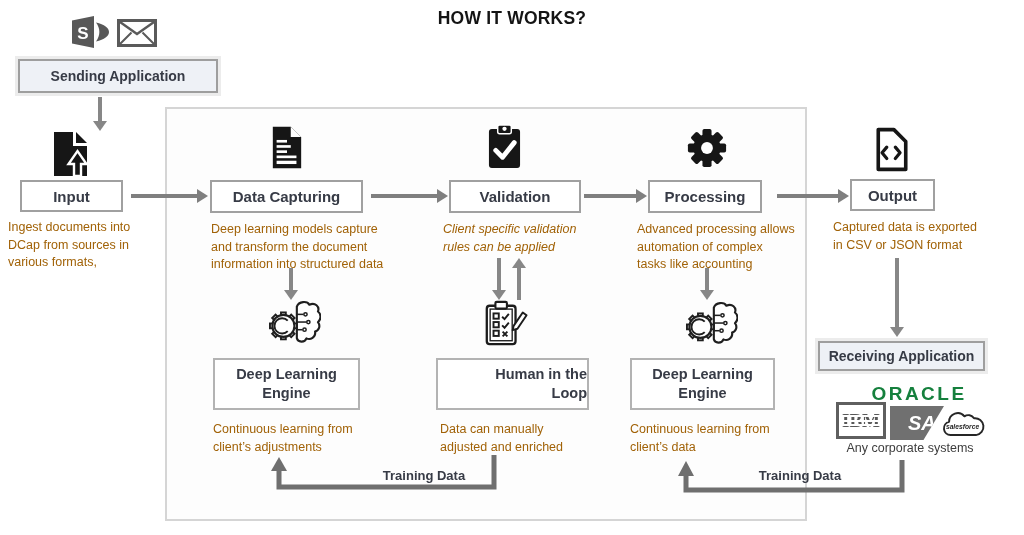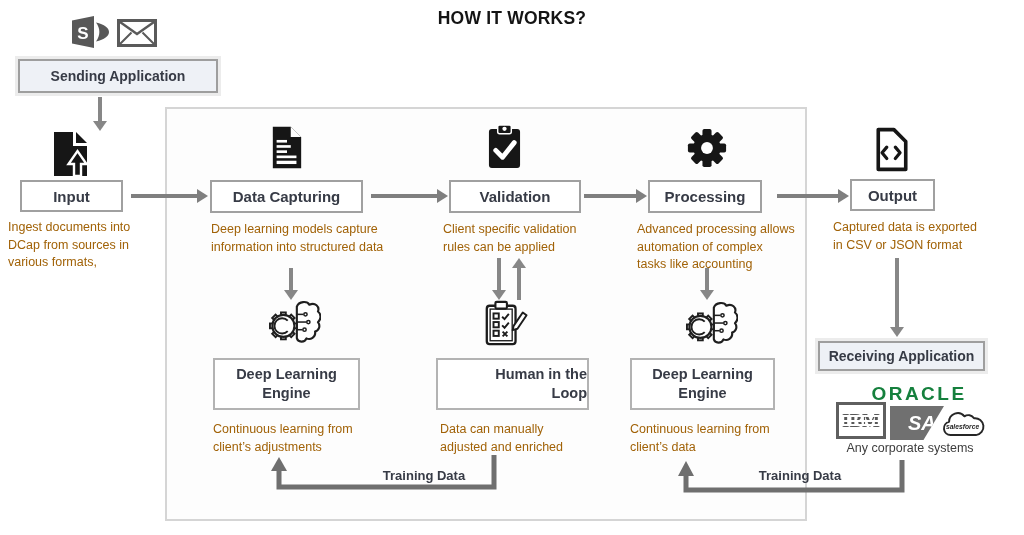--- a/index.html
+++ b/index.html
@@ -130,20 +130,21 @@
     <rect x="7" y="20.5" width="15" height="2.8" fill="#fff"></rect>
     <rect x="7" y="26" width="11" height="2.8" fill="#fff"></rect>
     <rect x="7" y="31.5" width="21" height="2.8" fill="#fff"></rect>
     <rect x="7" y="37" width="21" height="3.5" fill="#fff"></rect>
   </svg>
   <div class="step-box" style="left:210px;top:180px;width:153px;height:33px;">
     <span>Data Capturing</span>
   </div>
   <div class="desc" style="left:211px;top:221px;width:215px;">
     <div>Deep learning models capture</div>
+    <div>and transform the document</div>
     <div>information into structured data</div>
   </div>
   <div class="ah" style="left:371px;top:194px;width:66px;"></div>
   <div class="av down" style="left:289px;top:268px;height:22px;"></div>
   <svg class="icon" style="left:265px;top:299px;" width="56" height="48" viewBox="0 0 58 50">
     <path d="M33 8 C35 2 44 2 46 6 C52 3 57 8 55 13 C59 16 58 22 55 24 C58 28 56 33 52 34 C53 40 47 43 43 41 C41 46 34 45 33 41 Z" fill="#fff" stroke="#1f1f1f" stroke-width="2.2" stroke-linejoin="round"></path>
     <g stroke="#1f1f1f" stroke-width="1.6" fill="#fff">
       <path d="M33 16 h7"></path>
         <circle cx="42" cy="16" r="1.7"></circle>
       <path d="M33 24 h10"></path>
@@ -175,21 +176,21 @@
 
   <svg class="icon" style="left:487px;top:124px;" width="35" height="45" viewBox="0 0 36 46">
     <rect x="2" y="5" width="32" height="40" rx="3" fill="#161616"></rect>
     <rect x="11" y="0.8" width="14" height="9" rx="2" fill="#161616" stroke="#fff" stroke-width="1.5"></rect>
     <circle cx="18" cy="4.8" r="2.2" fill="#fff"></circle>
     <path d="M9 27 L16 34 L28 19" stroke="#fff" stroke-width="5" fill="none" stroke-linecap="round" stroke-linejoin="round"></path>
   </svg>
   <div class="step-box" style="left:449px;top:180px;width:132px;height:33px;">
     <span>Validation</span>
   </div>
-  <div class="desc" style="left:443px;top:221px;width:170px;">
+  <div class="desc" style="left:443px;top:221px;width:170px;font-style:italic;">
     <div>Client specific validation</div>
     <div>rules can be applied</div>
   </div>
   <div class="ah" style="left:584px;top:194px;width:52px;"></div>
   <div class="av down" style="left:497px;top:258px;height:32px;"></div>
   <div class="av up" style="left:517px;top:268px;height:32px;"></div>
   <svg class="icon" style="left:482px;top:298px;" width="46" height="50" viewBox="0 0 48 50">
     <rect x="5" y="7" width="30" height="40" rx="3" fill="#fff" stroke="#1c1c1c" stroke-width="2.4"></rect>
     <rect x="8.5" y="10.5" width="23" height="33" fill="none" stroke="#1c1c1c" stroke-width="1.4"></rect>
     <rect x="14" y="3" width="12" height="7" rx="1.5" fill="#fff" stroke="#1c1c1c" stroke-width="2.2"></rect>

